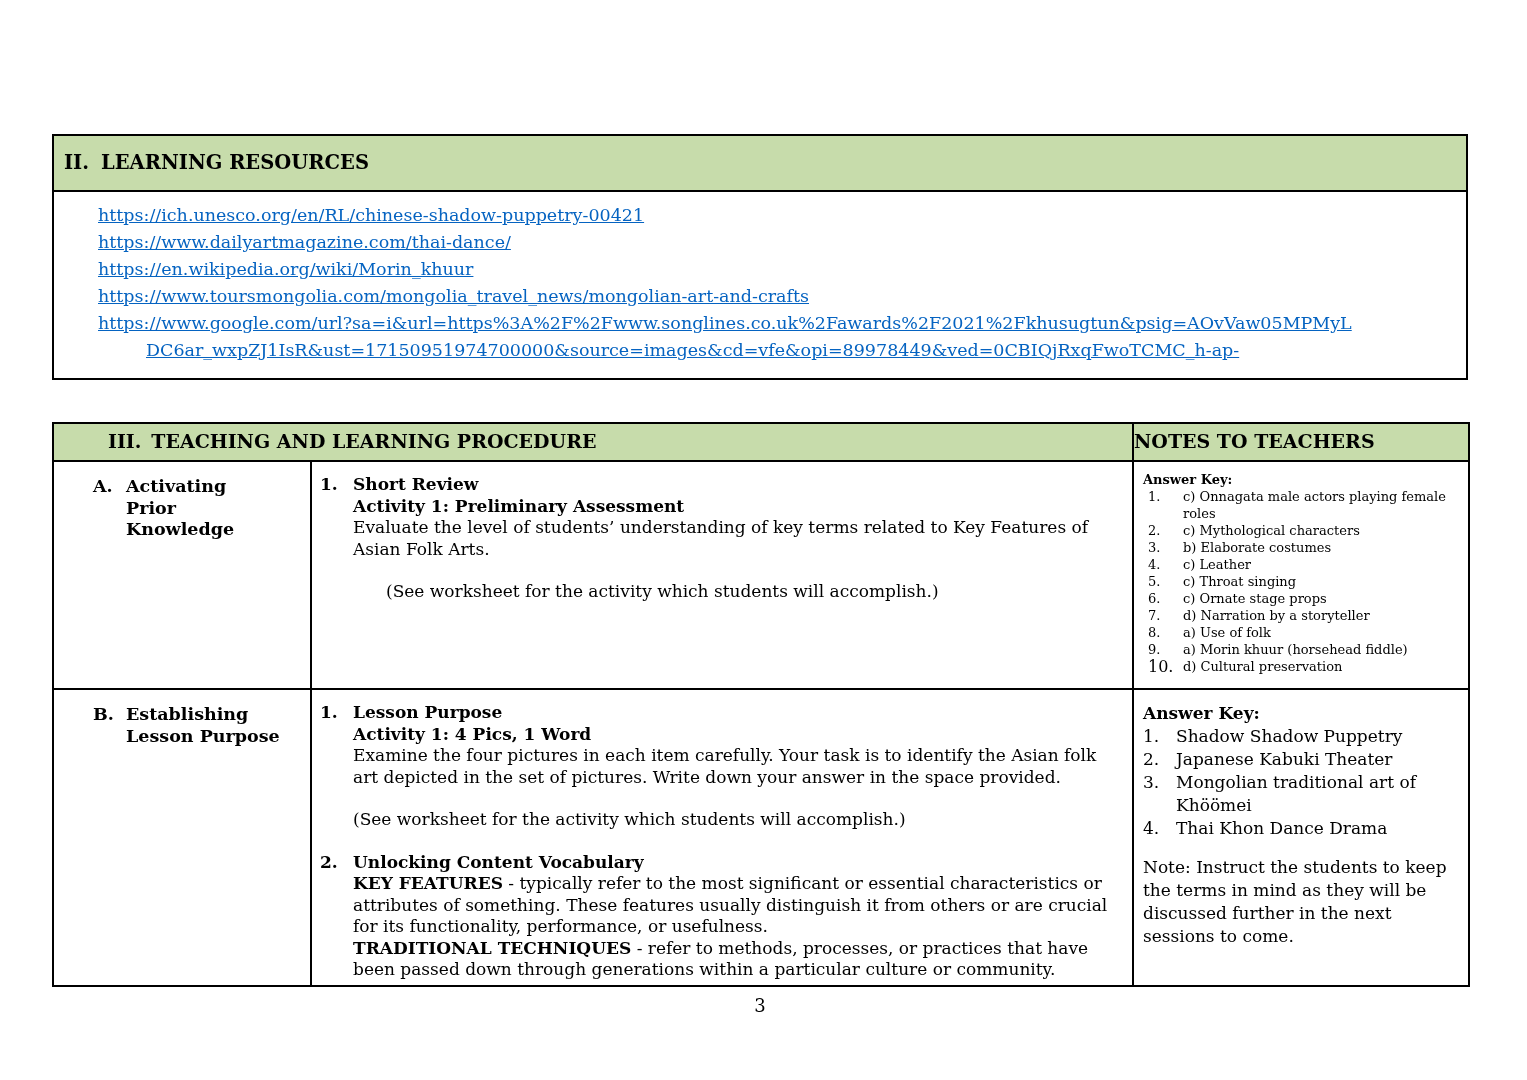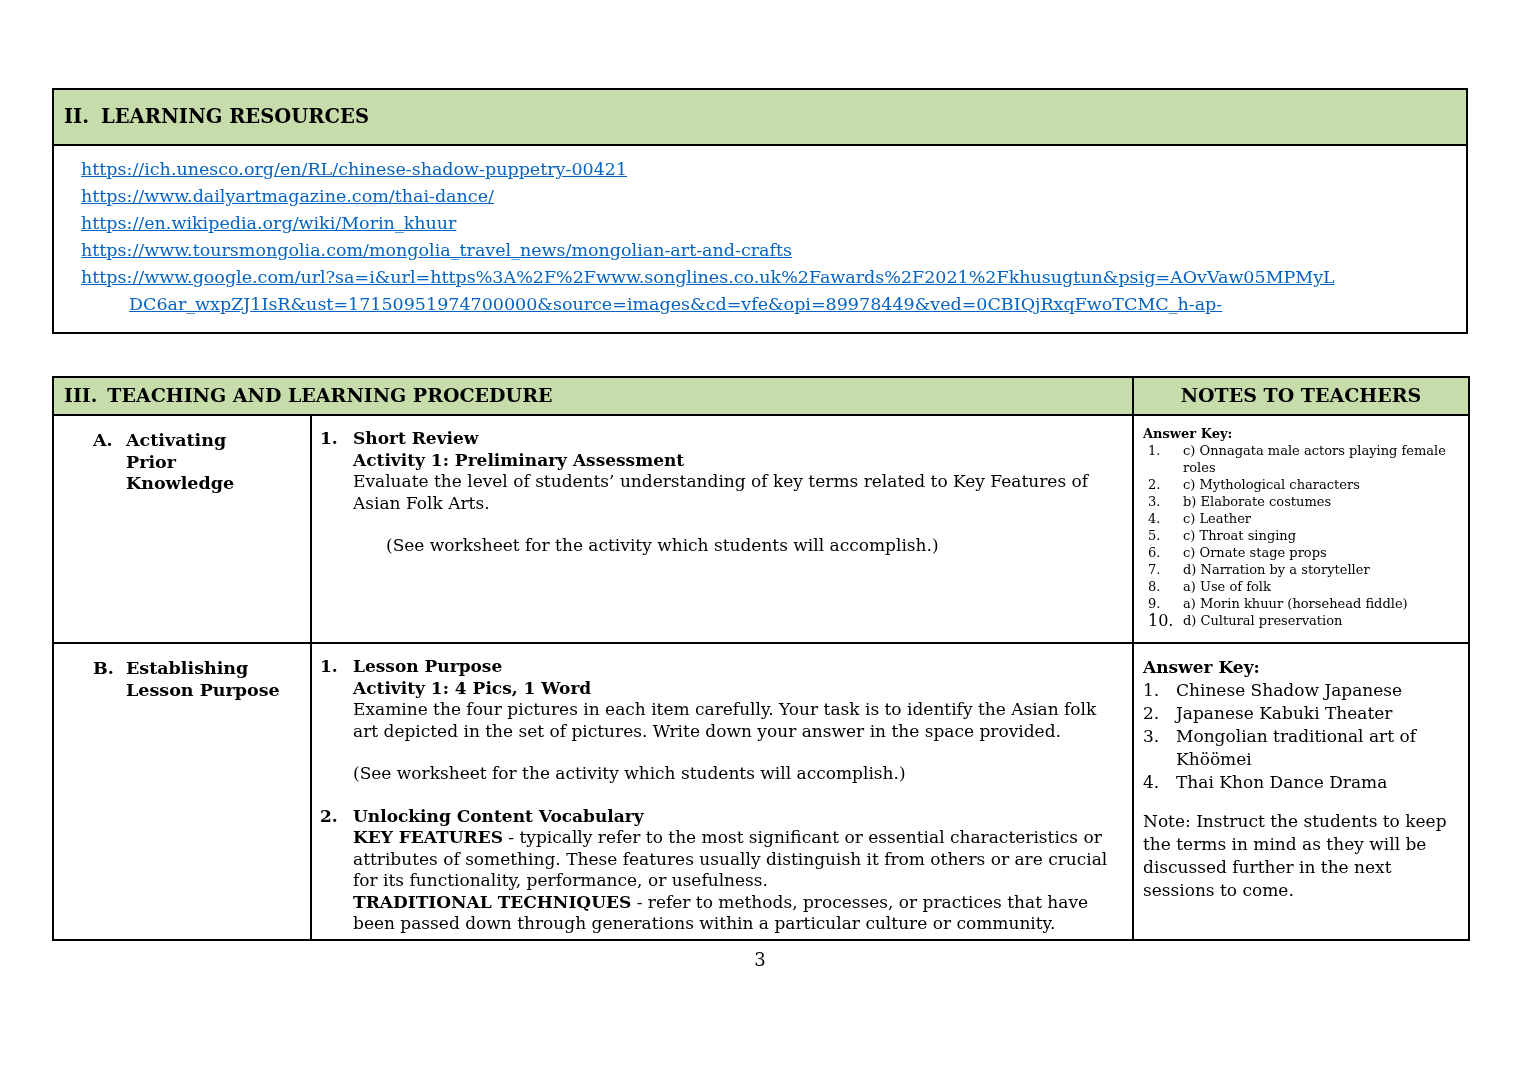--- a/index.html
+++ b/index.html
@@ -10,41 +10,41 @@
   *{box-sizing:border-box;}
   html,body{margin:0;padding:0;}
   body{
     width:1527px;height:1080px;background:#fff;color:#000;
     font-family:"DejaVu Serif","Liberation Serif",serif;
     font-size:17px;line-height:21.5px;
   }
   .content{padding:88px 59px 0 52px;}
 
   
-  .box{border:2px solid var(--border);}
+  .box{border:2px solid var(--border);margin-top:46px;}
   .box-header{
     background:var(--green);border-bottom:2px solid var(--border);
     height:56px;display:flex;align-items:center;gap:12px;
     padding-left:10px;font-weight:bold;font-size:19.5px;
   }
-  .box-body{padding:10px 20px 14px 27px;font-size:17.5px;line-height:27px;}
+  .box-body{padding:10px 20px 14px 44px;font-size:17.5px;line-height:27px;}
   a.res-link{display:block;color:var(--link);text-decoration:underline;cursor:pointer;word-break:break-all;}
   a.res-link .hang{display:block;padding-left:48px;}
   a.res-link .l1{display:block;}
 
   
   table.proc{border-collapse:collapse;width:1416px;margin-top:42px;table-layout:fixed;}
   table.proc th,table.proc td{border:2px solid var(--border);vertical-align:top;padding:0;}
   table.proc th{
     background:var(--green);height:38px;font-size:19px;font-weight:bold;
     vertical-align:middle;
   }
   th.proc-title{text-align:left;}
-  th.proc-title .hdr{display:flex;align-items:center;gap:10px;padding-left:10px;}
-  th.notes-title{text-align:center;}
+  th.proc-title .hdr{display:flex;align-items:center;gap:10px;padding-left:10px;margin-left:44px;}
+  th.notes-title{text-align:left;}
 
   .cell-label{padding:14px 10px 0 39px;font-weight:bold;font-size:17.5px;}
   .label-wrap{display:flex;}
   .label-letter{width:33px;flex:none;}
   .label-text{width:155px;}
 
   .cell-main{padding:12px 12px 0 8px;}
   .num-item{display:flex;}
   .num-item .n{width:33px;flex:none;font-weight:bold;}
   .num-item .bd{flex:1;}
@@ -207,21 +207,21 @@
             </div>
           </div>
         </div>
       </td>
       <td>
         <div class="cell-notes">
           <div class="ak">Answer Key:</div>
           <div class="rows">
                 <div class="num-row">
                   <span class="num">1.</span>
-                  <span class="txt">Chinese Shadow Japanese</span>
+                  <span class="txt">Shadow Shadow Puppetry</span>
                 </div>
                 <div class="num-row">
                   <span class="num">2.</span>
                   <span class="txt">Japanese Kabuki Theater</span>
                 </div>
                 <div class="num-row">
                   <span class="num">3.</span>
                   <span class="txt">Mongolian traditional art of Khöömei</span>
                 </div>
                 <div class="num-row">

